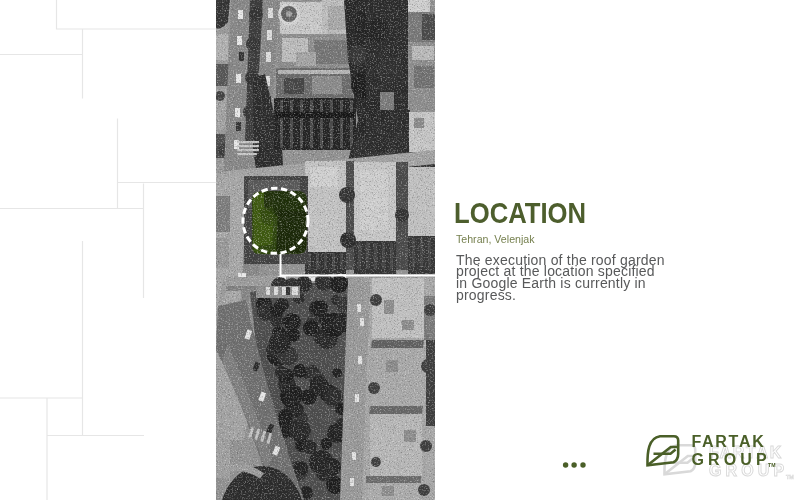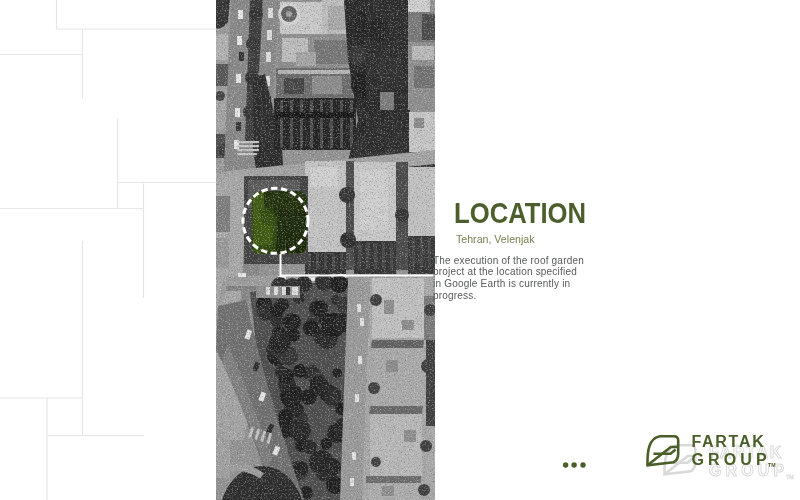--- a/index.html
+++ b/index.html
@@ -385,21 +385,21 @@
 
  <circle cx="59.5" cy="220.8" r="32.5" fill="none" stroke="#ffffff" stroke-width="3" stroke-dasharray="6.4 3.5" stroke-linecap="butt"></circle>
 
  <path d="M64.5 254 V275.5 H219" fill="none" stroke="#ffffff" stroke-width="2"></path>
 </svg>
 
 <div class="abs" style="left:454px;top:196px;color:#4d5e2d;font-size:29.5px;font-weight:bold;transform:scale(0.87,1);transform-origin:0 0;">LOCATION</div>
 
 <div class="abs" style="left:456px;top:232.5px;color:#76804f;font-size:11.3px;transform:scale(0.94,1);transform-origin:0 0;">Tehran, Velenjak</div>
 
-<div class="abs" style="left:433px;top:254.6px;color:#58595a;font-size:10px;line-height:11.7px;letter-spacing:0.2px;white-space:nowrap;">The execution of the roof garden<br>project at the location specified<br>in Google Earth is currently in<br>progress.</div>
+<div class="abs" style="left:456px;top:254.6px;color:#58595a;font-size:14px;line-height:11.7px;letter-spacing:0.2px;white-space:nowrap;">The execution of the roof garden<br>project at the location specified<br>in Google Earth is currently in<br>progress.</div>
 
 <svg class="abs" style="left:560px;top:458px" width="30" height="14" viewBox="0 0 30 14">
  <circle cx="5.6" cy="7" r="2.7" fill="#4a5f28"></circle>
  <circle cx="14.1" cy="7" r="2.7" fill="#4a5f28"></circle>
  <circle cx="23" cy="7" r="2.7" fill="#4a5f28"></circle>
 </svg>
 
 <svg class="abs" style="left:662px;top:442px" width="138" height="58" viewBox="0 0 138 58">
  <g stroke="#d9d9d9" fill="none" stroke-width="2.6" stroke-linejoin="miter">
   <path d="M2.5 32.3 C2.2 19 3.5 4.9 15 3.2 L28.8 3.2 Q33.2 3.2 33.2 7.6 L33.2 21 Q33.2 27 28.5 29.2 Z"></path>

